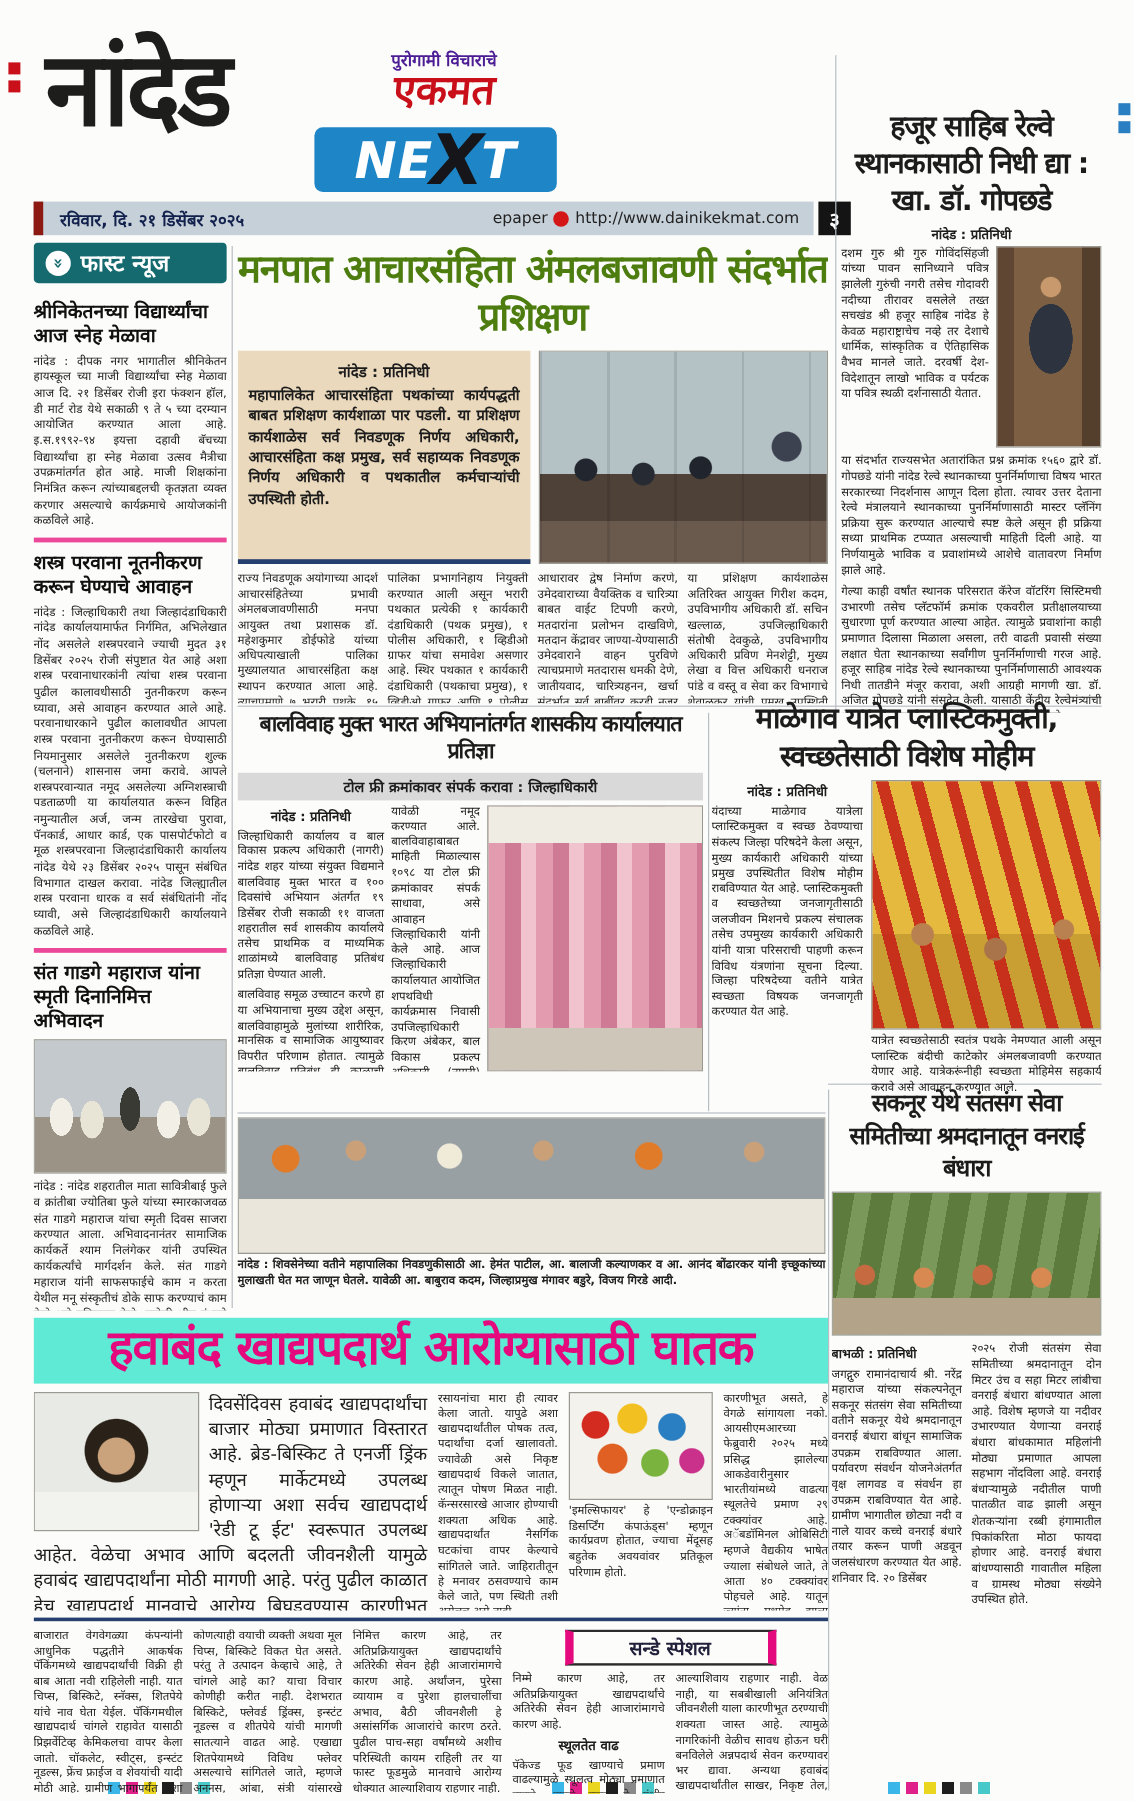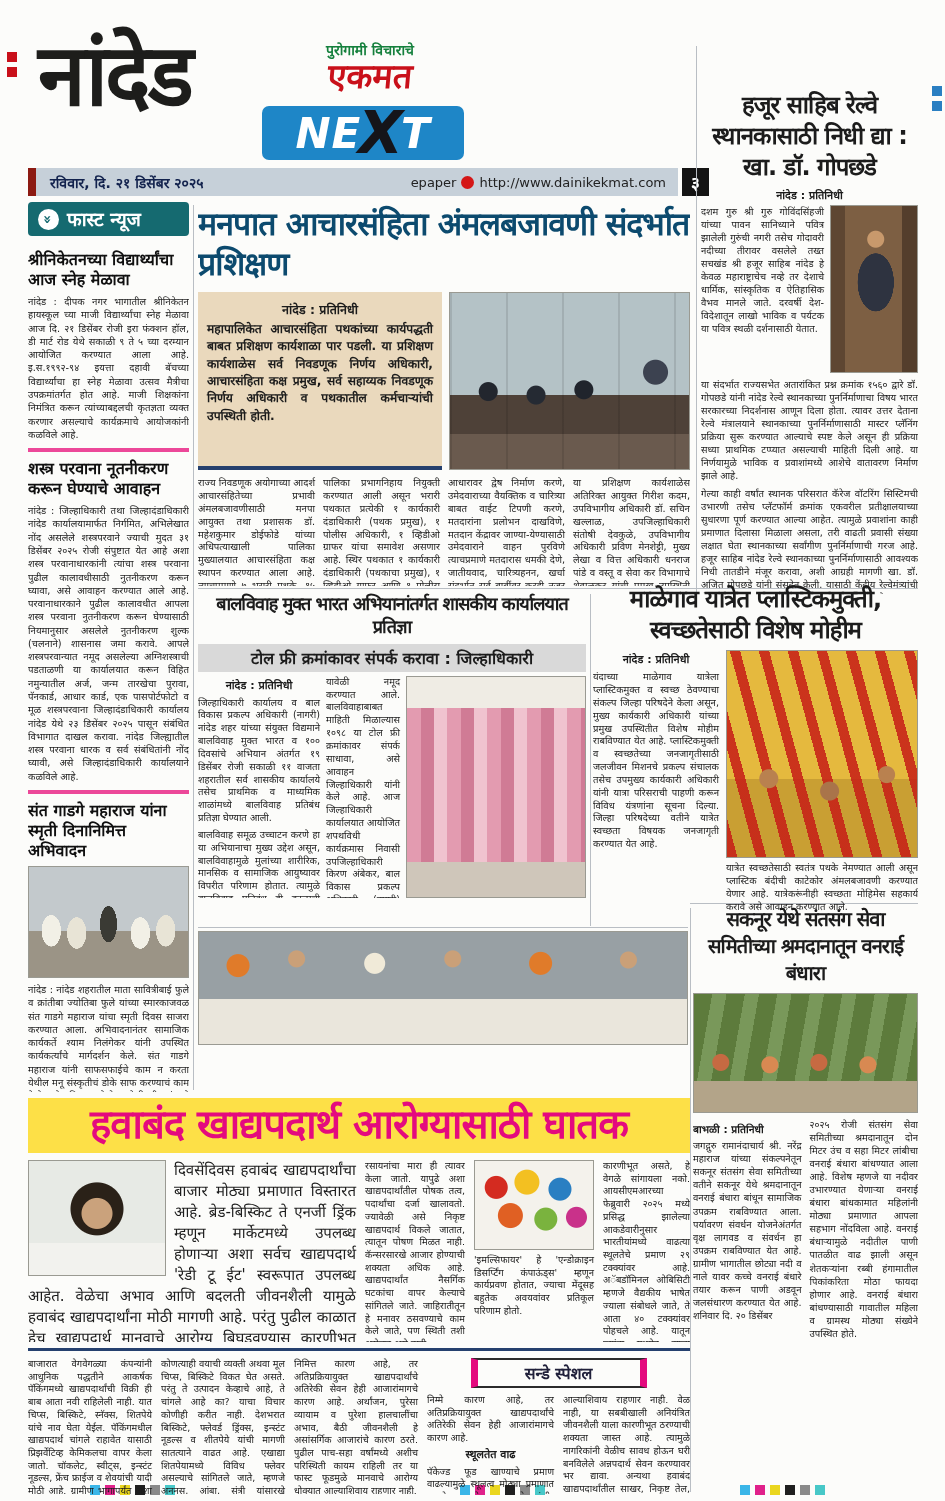--- a/index.html
+++ b/index.html
@@ -4,21 +4,21 @@
 <style>
   html,body{margin:0;padding:0;background:#e8e8e4;}
   .page{position:relative;width:945px;height:1501px;margin:0 auto;background:#fcfcfa;
         font-family:"DejaVu Sans","Liberation Sans",sans-serif;color:#1c1c1c;overflow:hidden;}
   .jt{text-align:justify;}
   .byline{text-align:center;font-weight:bold;font-size:11px;margin:3px 0;}
   
   #masthead{position:absolute;left:28px;top:34px;width:662px;height:132px;}
   .mast-title{position:absolute;left:10px;top:-14px;font-size:86px;font-weight:800;color:#1d1d1b;letter-spacing:-3px;line-height:1.3;}
   .brand{position:absolute;left:248px;top:6px;width:188px;text-align:center;}
-  .tagline{color:#15803d;font-weight:bold;font-size:14px;}
+  .tagline{color:#4c1d95;font-weight:bold;font-size:14px;}
   .ekmat{color:#c9101a;font-weight:800;font-size:34px;line-height:1.05;transform:skewX(-5deg);}
   .next-logo{position:absolute;left:234px;top:72px;width:202px;height:54px;background:#1e86c7;border-radius:7px;
              display:flex;align-items:center;justify-content:center;color:#fff;font-weight:800;font-style:italic;
              font-size:42px;letter-spacing:1px;}
   .next-x{color:#15151a;font-size:58px;line-height:0;margin:0 -3px;}
   
   #datebar{position:absolute;left:28px;top:168px;width:650px;height:28px;background:#c6d0d9;
            display:flex;align-items:center;justify-content:space-between;box-sizing:border-box;padding:0 12px 0 22px;}
   .date-tab{position:absolute;left:0;top:0;width:8px;height:28px;background:#8c1a12;}
   .date-txt{color:#12224d;font-weight:bold;font-size:14px;}
@@ -90,39 +90,39 @@
            padding:0 10px;font-size:19px;font-weight:bold;}
   .fn-icon{width:21px;height:21px;background:#fff;border-radius:50%;color:#156a70;display:flex;align-items:center;
            justify-content:center;font-size:14px;font-weight:bold;transform:rotate(90deg);}
   .fn-art{margin-top:7px;padding-top:5px;}
   .fn-art + .fn-art{border-top:4px solid #ec4899;}
   .fn-title{font-size:16px;font-weight:800;line-height:1.25;color:#101010;margin:2px 0 5px;}
   .fn-body{font-size:9.7px;line-height:1.37;}
   .fn-photo{width:100%;height:112px;margin:2px 0 5px;}
   
   #manpat{position:absolute;left:198px;top:204px;width:492px;height:382px;overflow:hidden;}
-  .mp-headline{font-size:32px;font-weight:800;text-align:left;line-height:1.25;color:#0c4a6e;letter-spacing:-1px;}
+  .mp-headline{font-size:32px;font-weight:800;text-align:center;line-height:1.25;color:#4d7c0f;letter-spacing:-1px;}
   .mp-row{display:flex;gap:7px;margin-top:8px;height:178px;overflow:hidden;}
   .mp-lead{width:244px;background:#ead9bd;padding:6px 9px;box-sizing:border-box;border-bottom:4px solid #25406e;}
   .mp-lead .byline{font-size:12.5px;}
   .lead-txt{font-size:12.2px;font-weight:bold;line-height:1.42;}
   .mp-photo{flex:1;}
   .mp-cols{display:flex;gap:8px;margin-top:7px;height:148px;overflow:hidden;}
   .mp-col{flex:1;font-size:9.7px;line-height:1.33;}
   
   #hazur{position:absolute;left:701px;top:42px;width:217px;height:552px;overflow:hidden;}
   .hz-headline{font-size:24px;font-weight:800;text-align:center;line-height:1.3;letter-spacing:-1px;margin-top:48px;}
   .hz-row{display:flex;gap:6px;margin-top:2px;}
   .hz-p1{flex:1;font-size:9.6px;line-height:1.36;}
   .hz-photo{width:88px;height:168px;}
   .hz-p{font-size:9.6px;line-height:1.36;margin-top:5px;}
   
   #balvivah{position:absolute;left:198px;top:592px;width:388px;height:336px;overflow:hidden;}
   .bv-headline{font-size:18px;font-weight:800;text-align:center;line-height:1.3;letter-spacing:-1px;}
-  .bv-strip{background:#d9d9d9;font-size:16px;font-weight:800;text-align:center;padding:3px 0;margin-top:5px;}
+  .bv-strip{background:#d9d9d9;font-size:12px;font-weight:800;text-align:center;padding:3px 0;margin-top:5px;}
   .bv-row{display:flex;gap:6px;margin-top:4px;height:222px;overflow:hidden;}
   .bv-col1{width:122px;font-size:9.6px;line-height:1.34;}
   .bv-col2{width:74px;font-size:9.6px;line-height:1.34;}
   .bv-photo{flex:1;}
   
   #malegaon{position:absolute;left:593px;top:584px;width:325px;height:344px;overflow:hidden;}
   .mg-headline{font-size:24px;font-weight:800;text-align:center;line-height:1.28;letter-spacing:-1px;}
   .mg-row{display:flex;gap:7px;margin-top:5px;height:270px;overflow:hidden;}
   .mg-col{width:126px;font-size:9.6px;line-height:1.34;}
   .mg-right{flex:1;}
@@ -134,21 +134,21 @@
   .cp-caption{font-size:9.6px;font-weight:bold;line-height:1.35;margin-top:4px;color:#222;}
   
   #saknur{position:absolute;left:693px;top:906px;width:225px;height:588px;overflow:hidden;}
   .sk-headline{font-size:20px;font-weight:800;text-align:center;line-height:1.35;letter-spacing:-1px;}
   .sk-photo{width:100%;height:120px;margin:6px 0 5px;}
   .sk-cols{display:flex;gap:8px;height:392px;overflow:hidden;}
   .sk-col{flex:1;font-size:9.6px;line-height:1.36;}
   .sk-col .byline{text-align:left;font-size:10.5px;margin:4px 0 3px;}
   
   #havaband{position:absolute;left:28px;top:1098px;width:662px;height:396px;overflow:hidden;}
-  .hv-strip{background:#fde047;padding:3px 0 6px;}
+  .hv-strip{background:#5eead4;padding:3px 0 6px;}
   .hv-headline{color:#e40a7e;font-size:40px;font-weight:800;text-align:center;line-height:1.15;letter-spacing:-1px;}
   .hv-top{display:flex;gap:9px;margin-top:7px;height:182px;overflow:hidden;}
   .hv-lead{width:328px;font-size:15px;font-weight:normal;line-height:1.4;}
   .hv-portrait{float:left;width:138px;height:116px;margin:0 8px 3px 0;}
   .hv-colA{width:100px;font-size:9.5px;line-height:1.34;}
   .hv-mid{width:120px;}
   .hv-snacks{width:100%;height:90px;margin-bottom:4px;}
   .hv-colB{font-size:9.5px;line-height:1.34;}
   .hv-colC{flex:1;font-size:9.5px;line-height:1.34;}
   .hv-rule{height:3px;background:#25406e;margin:6px 0 7px;}
@@ -307,20 +307,21 @@
       </div>
       <div class="mg-right">
         <div class="mg-photo ph ph-flags"></div>
         <div class="mg-sub jt">यात्रेत स्वच्छतेसाठी स्वतंत्र पथके नेमण्यात आली असून प्लास्टिक बंदीची काटेकोर अंमलबजावणी करण्यात येणार आहे. यात्रेकरूंनीही स्वच्छता मोहिमेस सहकार्य करावे असे आवाहन करण्यात आले.</div>
       </div>
     </div>
   </div>
 
   <div id="centerphoto">
     <div class="cp-photo ph ph-interview"></div>
+    <div class="cp-caption jt">नांदेड : शिवसेनेच्या वतीने महापालिका निवडणुकीसाठी आ. हेमंत पाटील, आ. बालाजी कल्याणकर व आ. आनंद बोंढारकर यांनी इच्छूकांच्या मुलाखती घेत मत जाणून घेतले. यावेळी आ. बाबुराव कदम, जिल्हाप्रमुख मंगावर बडुरे, विजय गिरडे आदी.</div>
   </div>
 
   <div id="saknur">
     <div class="sk-headline">सकनूर येथे संतसंग सेवा समितीच्या श्रमदानातून वनराई बंधारा</div>
     <div class="sk-photo ph ph-forest"></div>
     <div class="sk-cols">
       <div class="sk-col">
         <div class="byline">बाभळी : प्रतिनिधी</div>
         <div class="jt">जगद्गुरु रामानंदाचार्य श्री. नरेंद्र महाराज यांच्या संकल्पनेतून सकनूर संतसंग सेवा समितीच्या वतीने सकनूर येथे श्रमदानातून वनराई बंधारा बांधून सामाजिक उपक्रम राबविण्यात आला. पर्यावरण संवर्धन योजनेअंतर्गत वृक्ष लागवड व संवर्धन हा उपक्रम राबविण्यात येत आहे. ग्रामीण भागातील छोट्या नदी व नाले यावर कच्चे वनराई बंधारे तयार करून पाणी अडवून जलसंधारण करण्यात येत आहे. शनिवार दि. २० डिसेंबर</div>
       </div>

